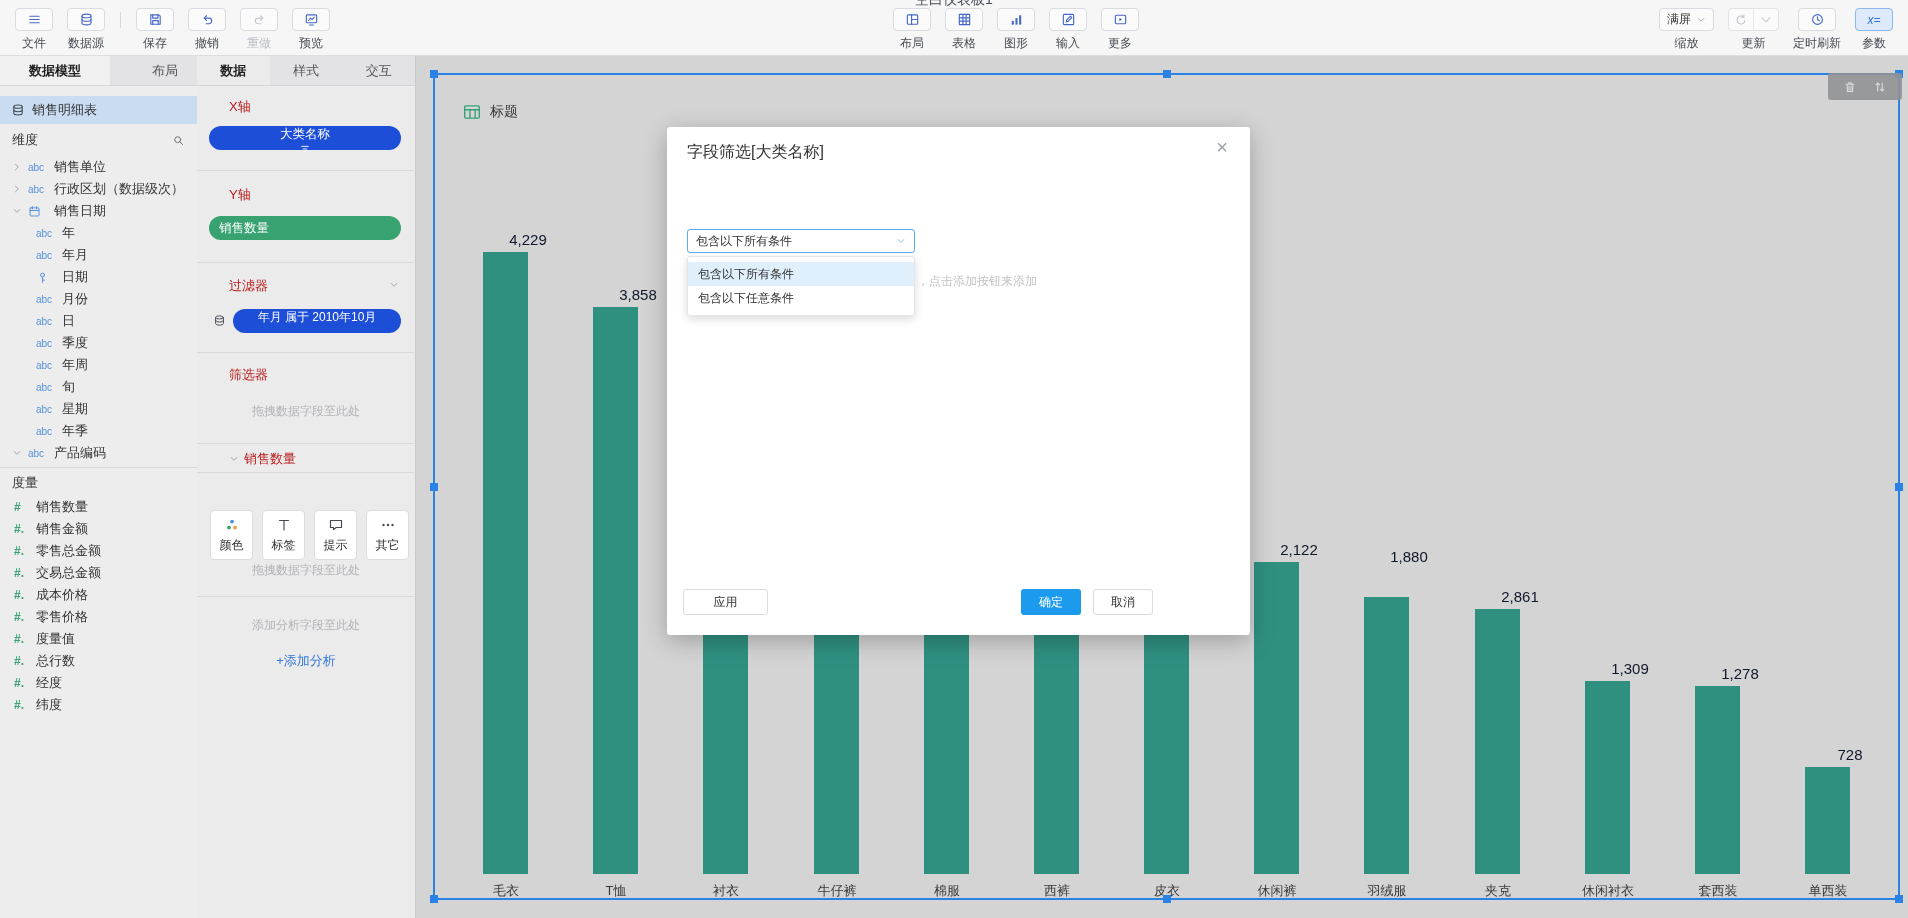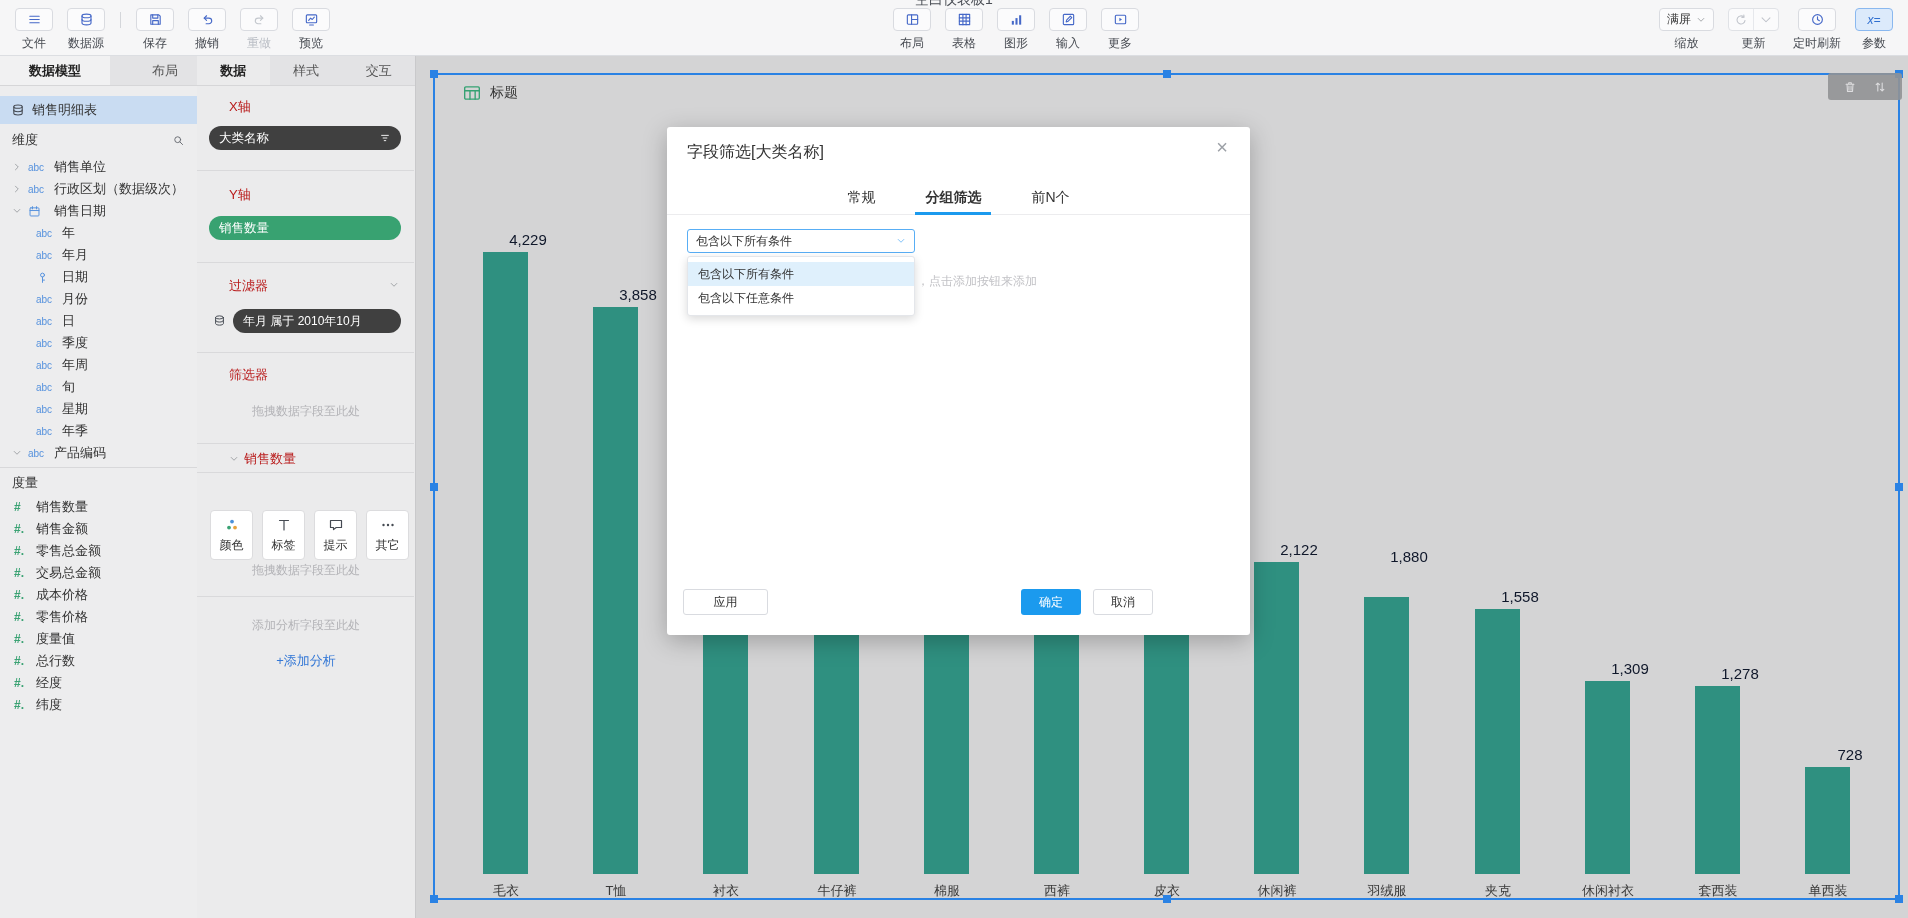--- a/index.html
+++ b/index.html
@@ -67,39 +67,39 @@
   
   .panel { position:absolute; left:197px; top:56px; width:219px; bottom:0;
     background:#ebebec; border-right:1px solid #c9c9cb; font-size:13px; }
   .panel-tabs { display:flex; height:30px; background:#e3e3e5; border-bottom:1px solid #d6d6d8; }
   .panel-tab { flex:1; display:flex; align-items:center; justify-content:center; color:#555; cursor:pointer; }
   .panel-tab.active { background:#ebebec; color:#222; font-weight:bold; }
   .p-sec-label { position:absolute; left:32px; font-size:13px; color:#b91c1c; }
   .p-div { position:absolute; left:0; right:1px; height:1px; background:#d9d9db; }
   .pill { position:absolute; height:24px; border-radius:12px; color:#fff; font-size:12.5px;
     display:flex; align-items:center; justify-content:space-between; padding:0 10px; cursor:grab; white-space:nowrap; }
-  .pill-blue { background:#404040; }
+  .pill-blue { background:#1d4ed8;flex-direction:column; }
   .pill-green { background:#38a271; }
   .pill svg { width:12px; height:12px; }
   .ph { position:absolute; left:0; right:0; text-align:center; font-size:12px; color:#b3b3b7; }
   .sec-chev { position:absolute; color:#8a8d92; } .sec-chev svg{ width:10px; height:10px; }
   .db-mini { position:absolute; color:#454a52; } .db-mini svg { width:13px; height:13px; }
   .mb-row { position:absolute; left:13px; top:454px; display:flex; gap:9px; }
   .mbtn { width:43px; height:50px; background:#fff; border:1px solid #dcdcde; border-radius:4px;
     display:flex; flex-direction:column; align-items:center; justify-content:center; gap:4px;
     font-size:12px; color:#333; cursor:pointer; }
   .mbtn .micon { color:#454a52; } .mbtn .micon svg { width:16px; height:16px; }
   .add-link { position:absolute; left:0; right:0; text-align:center; color:#3478d6; font-size:13px; cursor:pointer; }
 
   
   .canvas { position:absolute; left:416px; top:56px; right:0; bottom:0; background:#d4d4d5; }
   .selection { position:absolute; left:17px; top:17px; width:1467px; height:827px;
     border:2px solid #2a82e4; z-index:4; pointer-events:none; }
   .handle { position:absolute; width:8px; height:8px; background:#2a82e4; pointer-events:auto; }
-  .widget-header { position:absolute; left:47px; top:28px; display:flex; align-items:center; gap:9px; z-index:2; }
+  .widget-header { position:absolute; left:47px; top:47px; display:flex; align-items:center; gap:9px; z-index:2; }
   .widget-header .gicon { color:#35a273; } .widget-header .gicon svg { width:18px; height:18px; }
   .widget-title { font-size:14px; color:#333; }
   .widget-tools { position:absolute; left:1412px; top:17px; width:74px; height:27px;
     background:rgba(145,146,149,.9); border-radius:3px; display:flex; align-items:center;
     justify-content:center; gap:16px; color:#dedee0; z-index:5; }
   .widget-tools .ticon { cursor:pointer; } .widget-tools svg { width:14px; height:14px; }
   .bar { position:absolute; width:45px; background:#2f9080; z-index:1; cursor:pointer; }
   .bar-label { position:absolute; transform:translateX(-50%); font-size:15px; color:#0f172a; z-index:1; white-space:nowrap;margin-left:22px; }
   .cat-label { position:absolute; top:826px; transform:translateX(-50%); font-size:13px; color:#3a3a3a; z-index:1; white-space:nowrap; }
 
@@ -619,21 +619,21 @@
       <div class="cat-label" style="left: 641px;">西裤</div>
       <div class="bar" style="left: 728px; top: 364px; height: 454px; background: rgb(47, 144, 128);"></div>
       <div class="cat-label" style="left: 751px;">皮衣</div>
       <div class="bar" style="left: 838px; top: 506px; height: 312px; background: rgb(47, 144, 128);"></div>
       <div class="bar-label" style="left: 861px; top: 485px;">2,122</div>
       <div class="cat-label" style="left: 861px;">休闲裤</div>
       <div class="bar" style="left: 948px; top: 541px; height: 277px; background: rgb(47, 144, 128);"></div>
       <div class="bar-label" style="left: 971px; top: 492px;">1,880</div>
       <div class="cat-label" style="left: 971px;">羽绒服</div>
       <div class="bar" style="left: 1059px; top: 553px; height: 265px; background: rgb(47, 144, 128);"></div>
-      <div class="bar-label" style="left: 1082px; top: 532px;">1,558</div>
+      <div class="bar-label" style="left: 1082px; top: 532px;">2,861</div>
       <div class="cat-label" style="left: 1082px;">夹克</div>
       <div class="bar" style="left: 1169px; top: 625px; height: 193px; background: rgb(47, 144, 128);"></div>
       <div class="bar-label" style="left: 1192px; top: 604px;">1,309</div>
       <div class="cat-label" style="left: 1192px;">休闲衬衣</div>
       <div class="bar" style="left: 1279px; top: 630px; height: 188px; background: rgb(47, 144, 128);"></div>
       <div class="bar-label" style="left: 1302px; top: 609px;">1,278</div>
       <div class="cat-label" style="left: 1302px;">套西装</div>
       <div class="bar" style="left: 1389px; top: 711px; height: 107px; background: rgb(47, 144, 128);"></div>
       <div class="bar-label" style="left: 1412px; top: 690px;">728</div>
       <div class="cat-label" style="left: 1412px;">单西装</div>
@@ -646,25 +646,20 @@
     <div class="handle" style="right:-5px;top:calc(50% - 4px)"></div>
     <div class="handle" style="left:-5px;bottom:-5px"></div>
     <div class="handle" style="left:calc(50% - 4px);bottom:-5px"></div>
     <div class="handle" style="right:-5px;bottom:-5px"></div>
   </div>
 </main>
 
 <div class="modal">
   <div class="m-title">字段筛选[大类名称]</div>
   <div class="m-close">×</div>
-  <div class="m-tabs">
-    <div class="m-tab">常规</div>
-    <div class="m-tab active">分组筛选</div>
-    <div class="m-tab">前N个</div>
-  </div>
   <div class="m-hint">，点击添加按钮来添加</div>
   <div class="m-select">
     <span>包含以下所有条件</span>
     <span class="chev">
         <svg viewBox="0 0 16 16" fill="none" stroke="currentColor" stroke-width="1.2" stroke-linecap="round" stroke-linejoin="round">
           <path d="M3.5 5.5L8 10l4.5-4.5"></path>
         </svg>
       </span>
   </div>
   <div class="m-menu">

